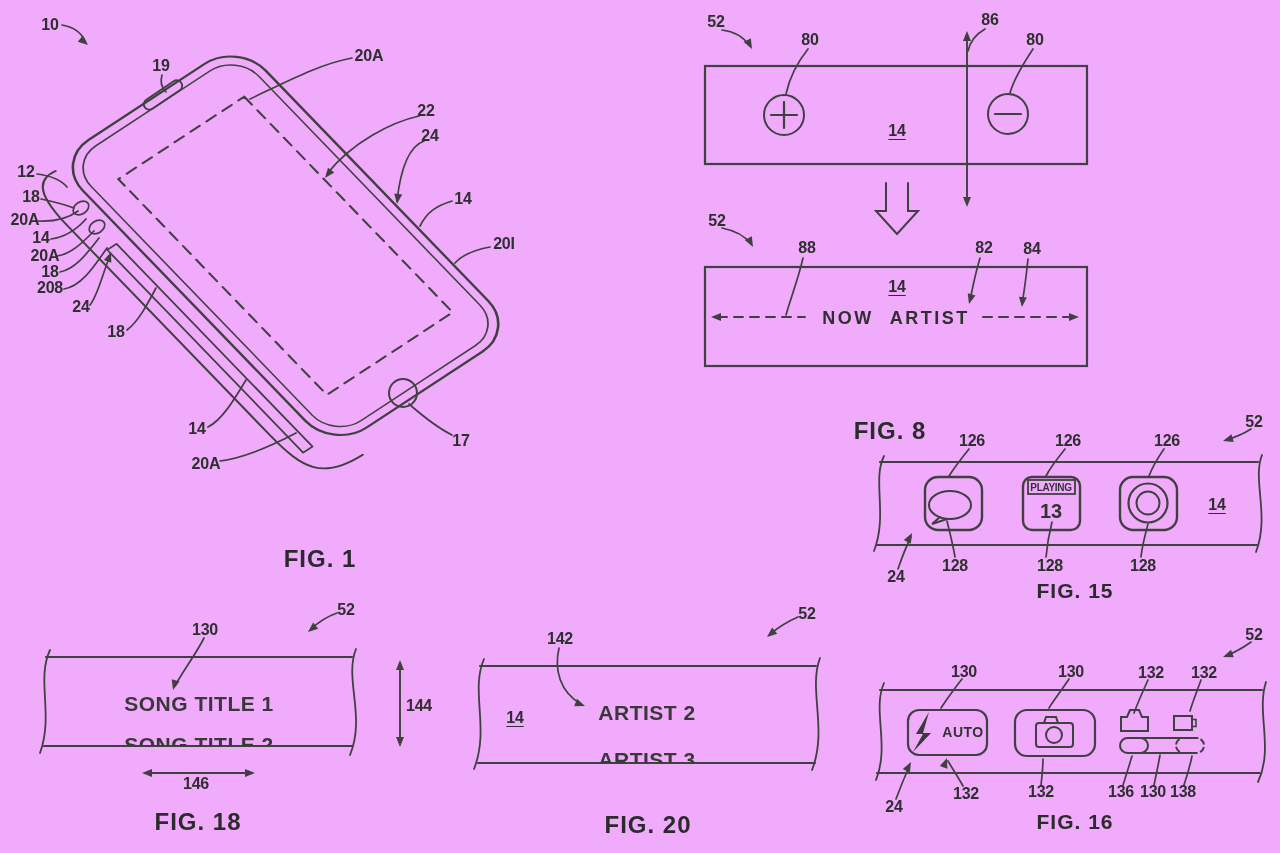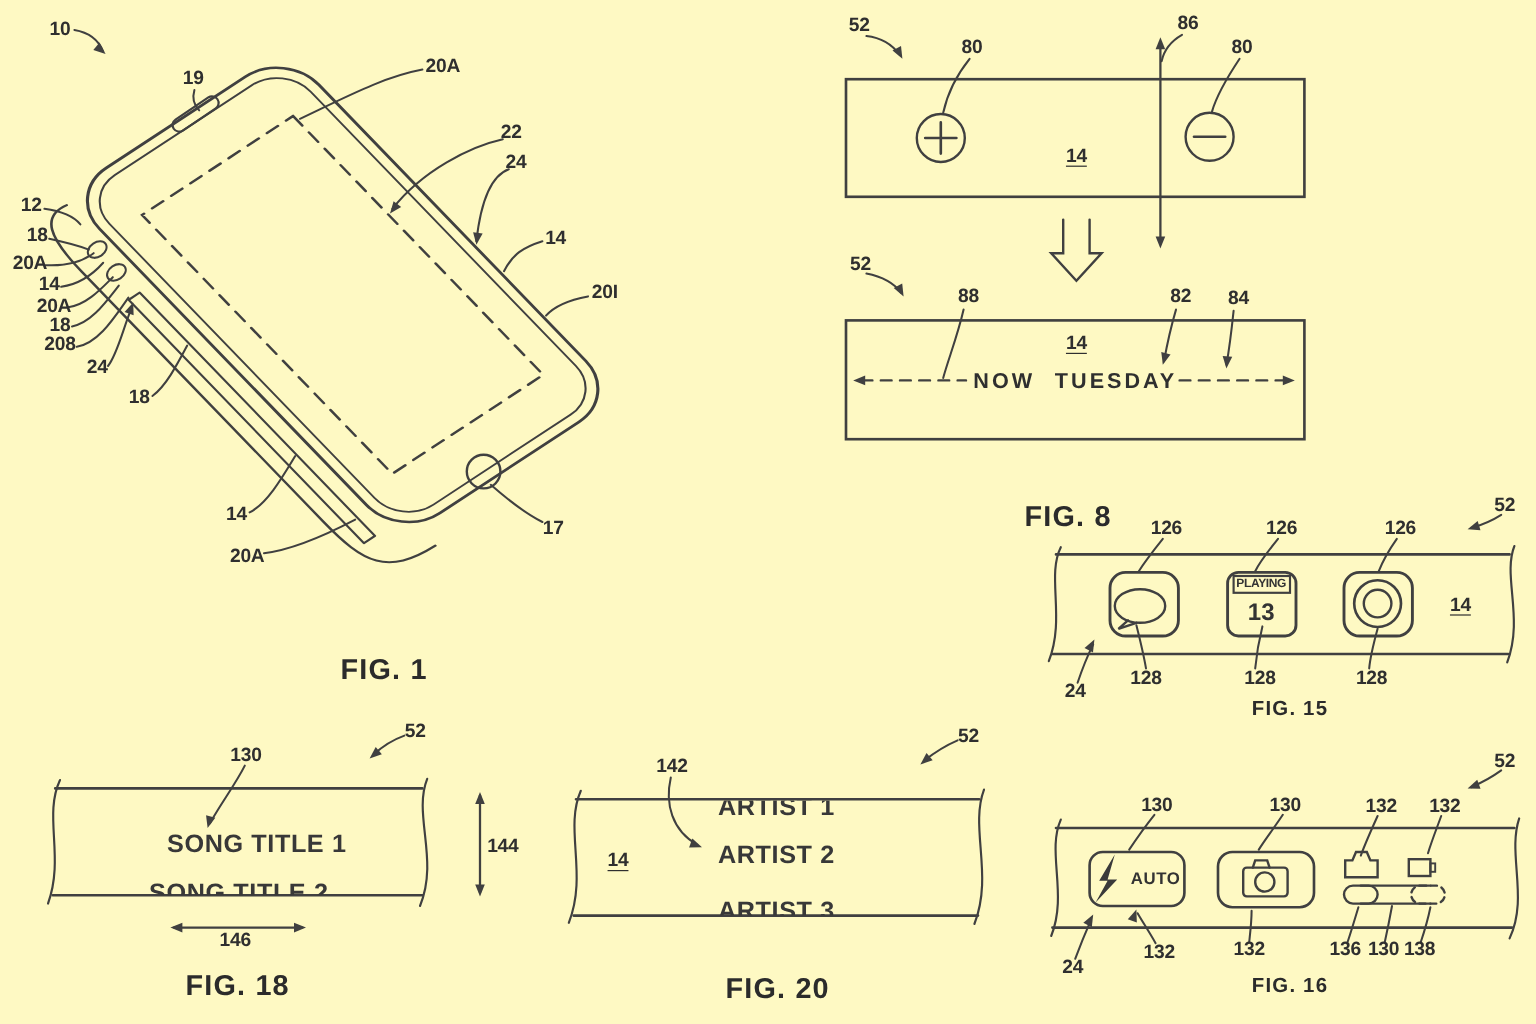--- a/index.html
+++ b/index.html
@@ -1,32 +1,32 @@
 <!DOCTYPE html>
 <html><head>
 <meta charset="utf-8">
 <style>
   html,body{margin:0;padding:0;background:#fff;}
   #canvas{
-    position:relative;width:1280px;height:853px;background:#fef9c3;overflow:hidden;
+    position:relative;width:1280px;height:853px;background:#f0abfc;overflow:hidden;
     font-family:"Liberation Sans", sans-serif;
   }
   #art{position:absolute;left:0;top:0;}
   .ref{
     position:absolute;transform:translate(-50%,-50%);
     font:700 16px "Liberation Sans", sans-serif;color:#2f2f2f;
     white-space:nowrap;letter-spacing:-0.2px;
   }
   .u{text-decoration:underline;text-underline-offset:3px;}
   .cap{
     position:absolute;transform:translate(-50%,-50%);
     font:700 24px "Liberation Sans", sans-serif;color:#2b2b2b;white-space:nowrap;
     letter-spacing:1px;
   }
-  .cap-sm{font-size:17px;}
+  .cap-sm{font-size:21px;}
   .marq{
     position:absolute;transform:translate(-50%,-50%);
     font:700 18px "Liberation Sans", sans-serif;color:#2f2f2f;
     letter-spacing:2.5px;word-spacing:9px;white-space:nowrap;
   }
   .tiny{
     position:absolute;transform:translate(-50%,-50%);
     font:700 10px "Liberation Sans", sans-serif;color:#333;letter-spacing:-0.3px;white-space:nowrap;
   }
   .date{
@@ -269,21 +269,21 @@
 <span class="ref" style="left:716px;top:22px;">52</span>
 <span class="ref" style="left:810px;top:40px;">80</span>
 <span class="ref" style="left:990px;top:20px;">86</span>
 <span class="ref" style="left:1035px;top:40px;">80</span>
 <span class="ref u" style="left:897px;top:131px;">14</span>
 <span class="ref" style="left:717px;top:221px;">52</span>
 <span class="ref" style="left:807px;top:248px;">88</span>
 <span class="ref" style="left:984px;top:248px;">82</span>
 <span class="ref" style="left:1032px;top:249px;">84</span>
 <span class="ref u" style="left:897px;top:287px;">14</span>
-<span class="marq" style="left:896px;top:318px;">NOW TUESDAY</span>
+<span class="marq" style="left:896px;top:318px;">NOW ARTIST</span>
 <span class="cap" style="left:890px;top:431px;">FIG. 8</span>
 
 <span class="ref" style="left:972px;top:441px;">126</span>
 <span class="ref" style="left:1068px;top:441px;">126</span>
 <span class="ref" style="left:1167px;top:441px;">126</span>
 <span class="ref" style="left:1254px;top:422px;">52</span>
 <span class="ref u" style="left:1217px;top:505px;">14</span>
 <span class="ref" style="left:955px;top:566px;">128</span>
 <span class="ref" style="left:1050px;top:566px;">128</span>
 <span class="ref" style="left:1143px;top:566px;">128</span>
@@ -300,31 +300,30 @@
 <span class="ref" style="left:894px;top:807px;">24</span>
 <span class="ref" style="left:966px;top:794px;">132</span>
 <span class="ref" style="left:1041px;top:792px;">132</span>
 <span class="ref" style="left:1121px;top:792px;">136</span>
 <span class="ref" style="left:1153px;top:792px;">130</span>
 <span class="ref" style="left:1183px;top:792px;">138</span>
 <span class="btnlabel" style="left:963px;top:732px;">AUTO</span>
 <span class="cap cap-sm" style="left:1075px;top:822px;">FIG. 16</span>
 
 <div class="striprows" style="left:46px;top:658px;width:306px;height:88px;">
-  <div class="row" style="top:35px;margin-left:15px;">SONG TITLE 1</div>
+  <div class="row" style="top:35px;">SONG TITLE 1</div>
   <div class="row" style="top:76px;">SONG TITLE 2</div>
 </div>
 <span class="ref" style="left:205px;top:630px;">130</span>
 <span class="ref" style="left:346px;top:610px;">52</span>
 <span class="ref" style="left:419px;top:706px;">144</span>
 <span class="ref" style="left:196px;top:784px;">146</span>
 <span class="cap" style="left:198px;top:822px;">FIG. 18</span>
 
 <div class="striprows" style="left:478px;top:667px;width:338px;height:96px;">
-  <div class="row" style="top:-5px;">ARTIST 1</div>
   <div class="row" style="top:35px;">ARTIST 2</div>
   <div class="row" style="top:82px;">ARTIST 3</div>
 </div>
 <span class="ref" style="left:560px;top:639px;">142</span>
 <span class="ref" style="left:807px;top:614px;">52</span>
 <span class="ref u" style="left:515px;top:718px;">14</span>
 <span class="cap" style="left:648px;top:825px;">FIG. 20</span>
 
 </div>
 

